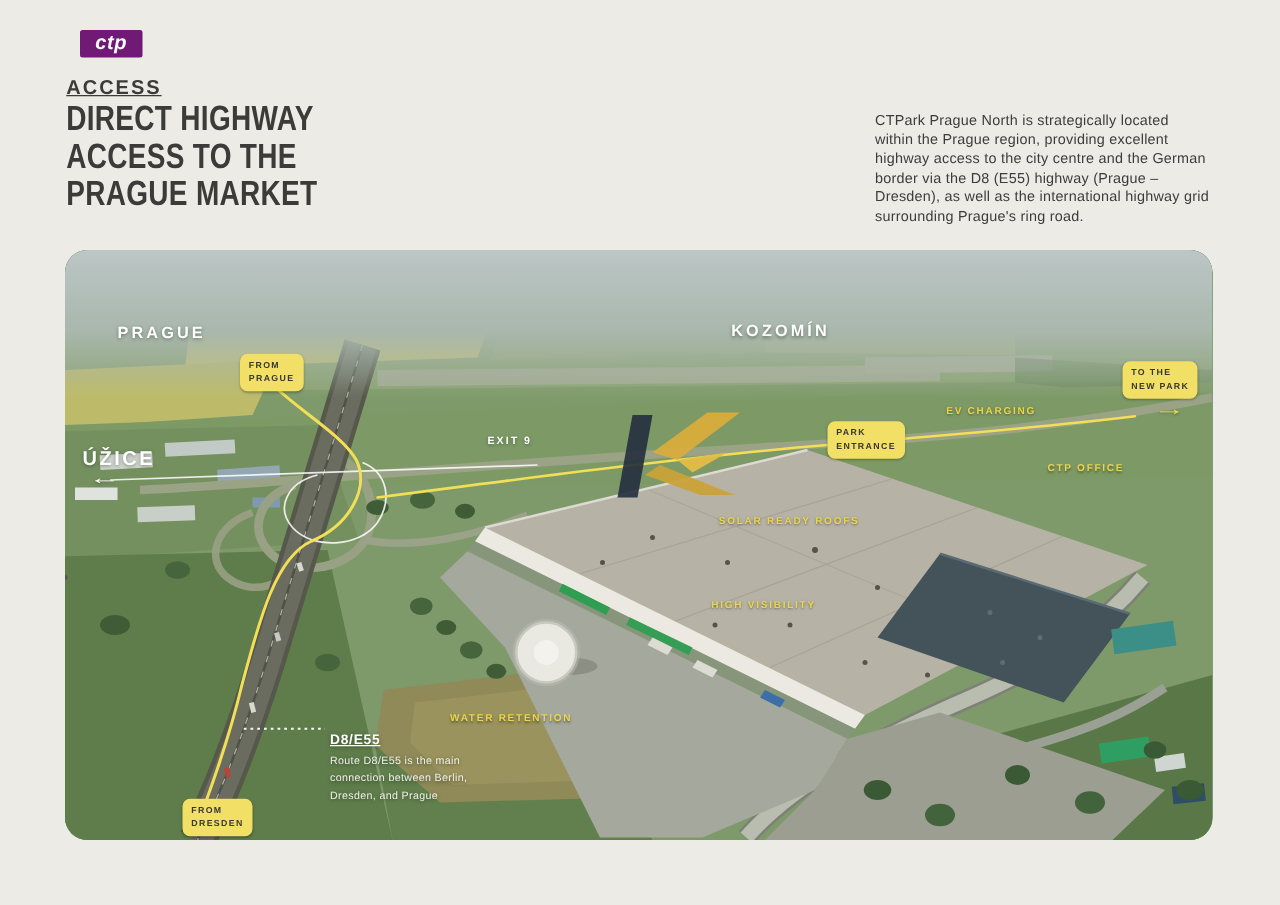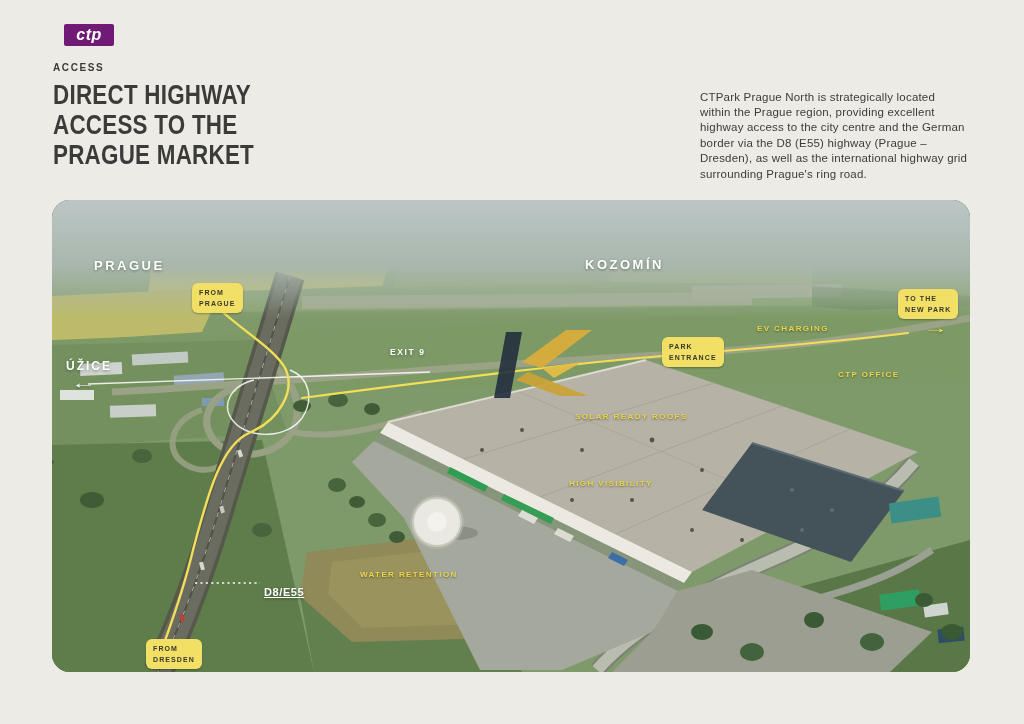--- a/index.html
+++ b/index.html
@@ -10,21 +10,21 @@
     -webkit-font-smoothing:antialiased;
   }
   .abs{position:absolute;}
   
   .logo{
     left:53px;top:24px;width:50px;height:22px;background:#701a75;border-radius:2px;
     display:flex;align-items:center;justify-content:center;
     color:#fff;font-weight:700;font-style:italic;font-size:16px;letter-spacing:.5px;margin-left:11px;
   }
   .eyebrow{
-    left:53px;top:62px;font-size:10px;font-weight:700;letter-spacing:1.6px;color:#3b3b3a;
+    left:53px;top:62px;font-size:16px;font-weight:700;letter-spacing:1.6px;color:#3b3b3a;text-decoration:underline;
   }
   .title{
     left:53px;top:80px;margin:0;font-size:28px;line-height:30px;font-weight:700;
     color:#3b3b3a;letter-spacing:.3px;transform:scaleX(.8);transform-origin:left top;
     white-space:nowrap;
   }
   .title span{display:block;}
   .intro{
     left:700px;top:78px;width:268px;font-size:11.5px;line-height:15.4px;
     color:#3c3c3a;letter-spacing:.2px;font-weight:500;
@@ -34,21 +34,21 @@
     left:52px;top:200px;width:918px;height:472px;border-radius:18px;overflow:hidden;
     background:#14532d;
   }
   .photo svg.scene{position:absolute;left:0;top:0;width:100%;height:100%;}
   
   .ph-label{
     color:#ffffff;font-weight:700;text-shadow:0 1px 3px rgba(20,30,20,.45);
     letter-spacing:2.5px;font-size:13px;white-space:nowrap;
   }
   .ph-label.small{font-size:8.5px;letter-spacing:1.6px;}
-  .ph-label.mid{font-size:12px;letter-spacing:2px;}
+  .ph-label.mid{font-size:16px;letter-spacing:2px;}
   .ph-feature{
     color:#ead54e;font-weight:700;font-size:8px;letter-spacing:1.4px;white-space:nowrap;
     text-shadow:0 1px 2px rgba(40,40,15,.55);
   }
   .badge{
     background:#f2df66;color:#393830;font-weight:700;font-size:7px;letter-spacing:1.1px;
     line-height:1.6;padding:4px 7px;border-radius:6px;white-space:pre-line;
     box-shadow:0 1px 2px rgba(0,0,0,.28);
   }
   .callout-title{color:#fff;font-weight:700;font-size:11px;letter-spacing:.6px;
@@ -235,13 +235,14 @@
   <div class="abs badge" style="left:94px;top:439px;">FROM
 DRESDEN</div>
 
   <div class="abs ph-feature" style="left:705px;top:124px;">EV CHARGING</div>
   <div class="abs ph-feature" style="left:786px;top:170px;">CTP OFFICE</div>
   <div class="abs ph-feature" style="left:523px;top:212px;">SOLAR READY ROOFS</div>
   <div class="abs ph-feature" style="left:517px;top:279px;">HIGH VISIBILITY</div>
   <div class="abs ph-feature" style="left:308px;top:370px;">WATER RETENTION</div>
 
   <div class="abs callout-title" style="left:212px;top:386px;">D8/E55</div>
+  <div class="abs callout-body" style="left:212px;top:402px;">Route D8/E55 is the main connection between Berlin, Dresden, and Prague</div>
 </div>
 
 </body></html>

